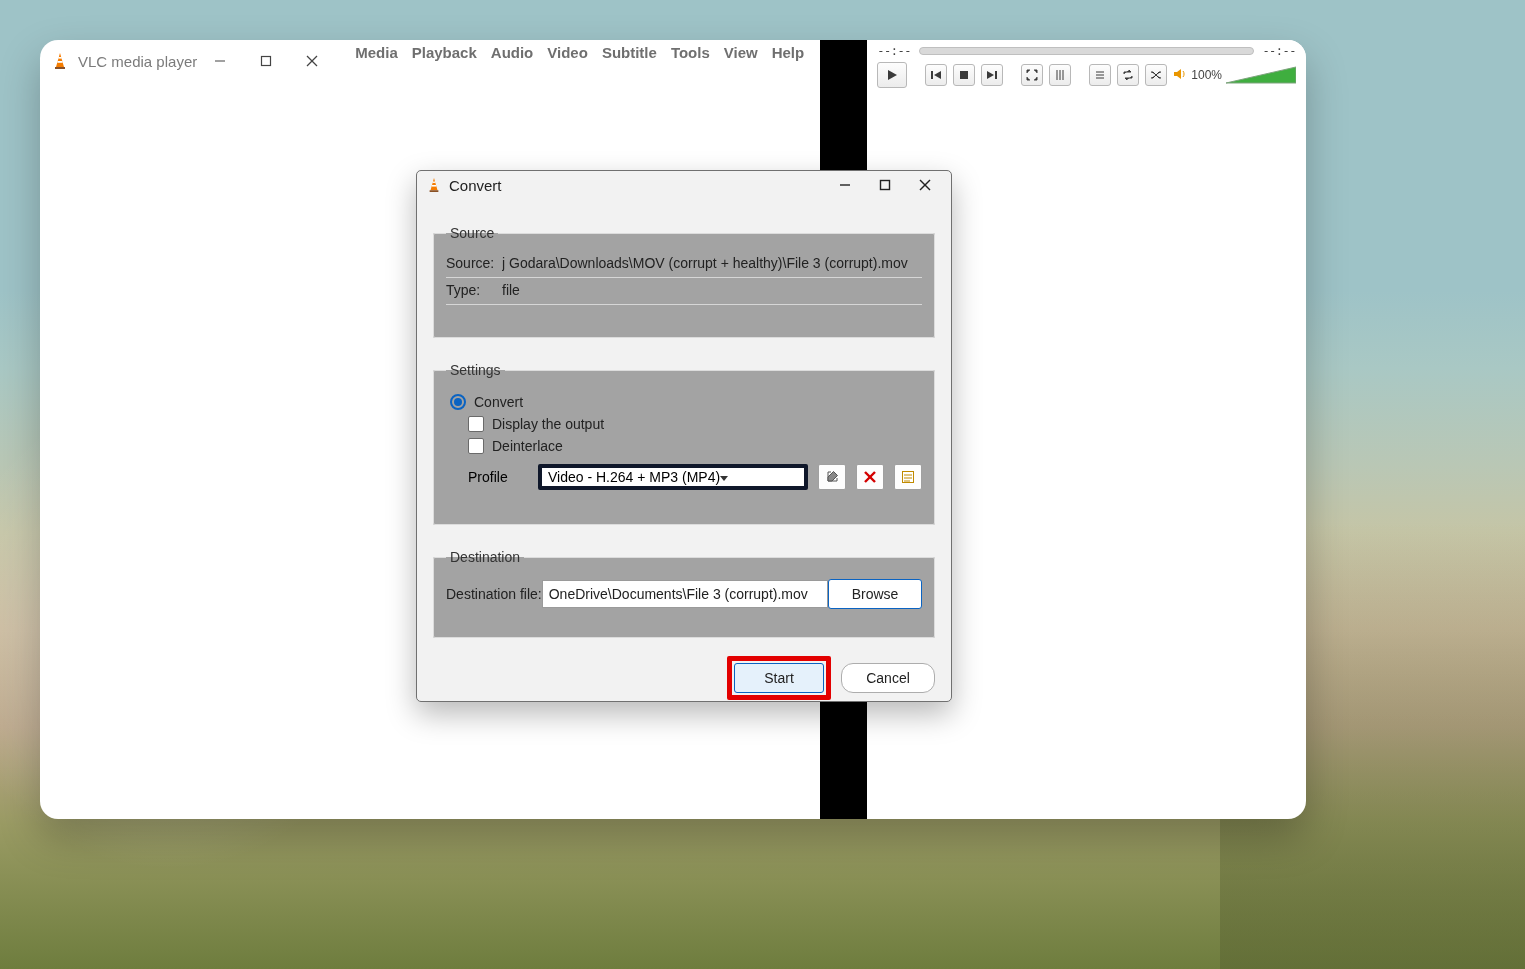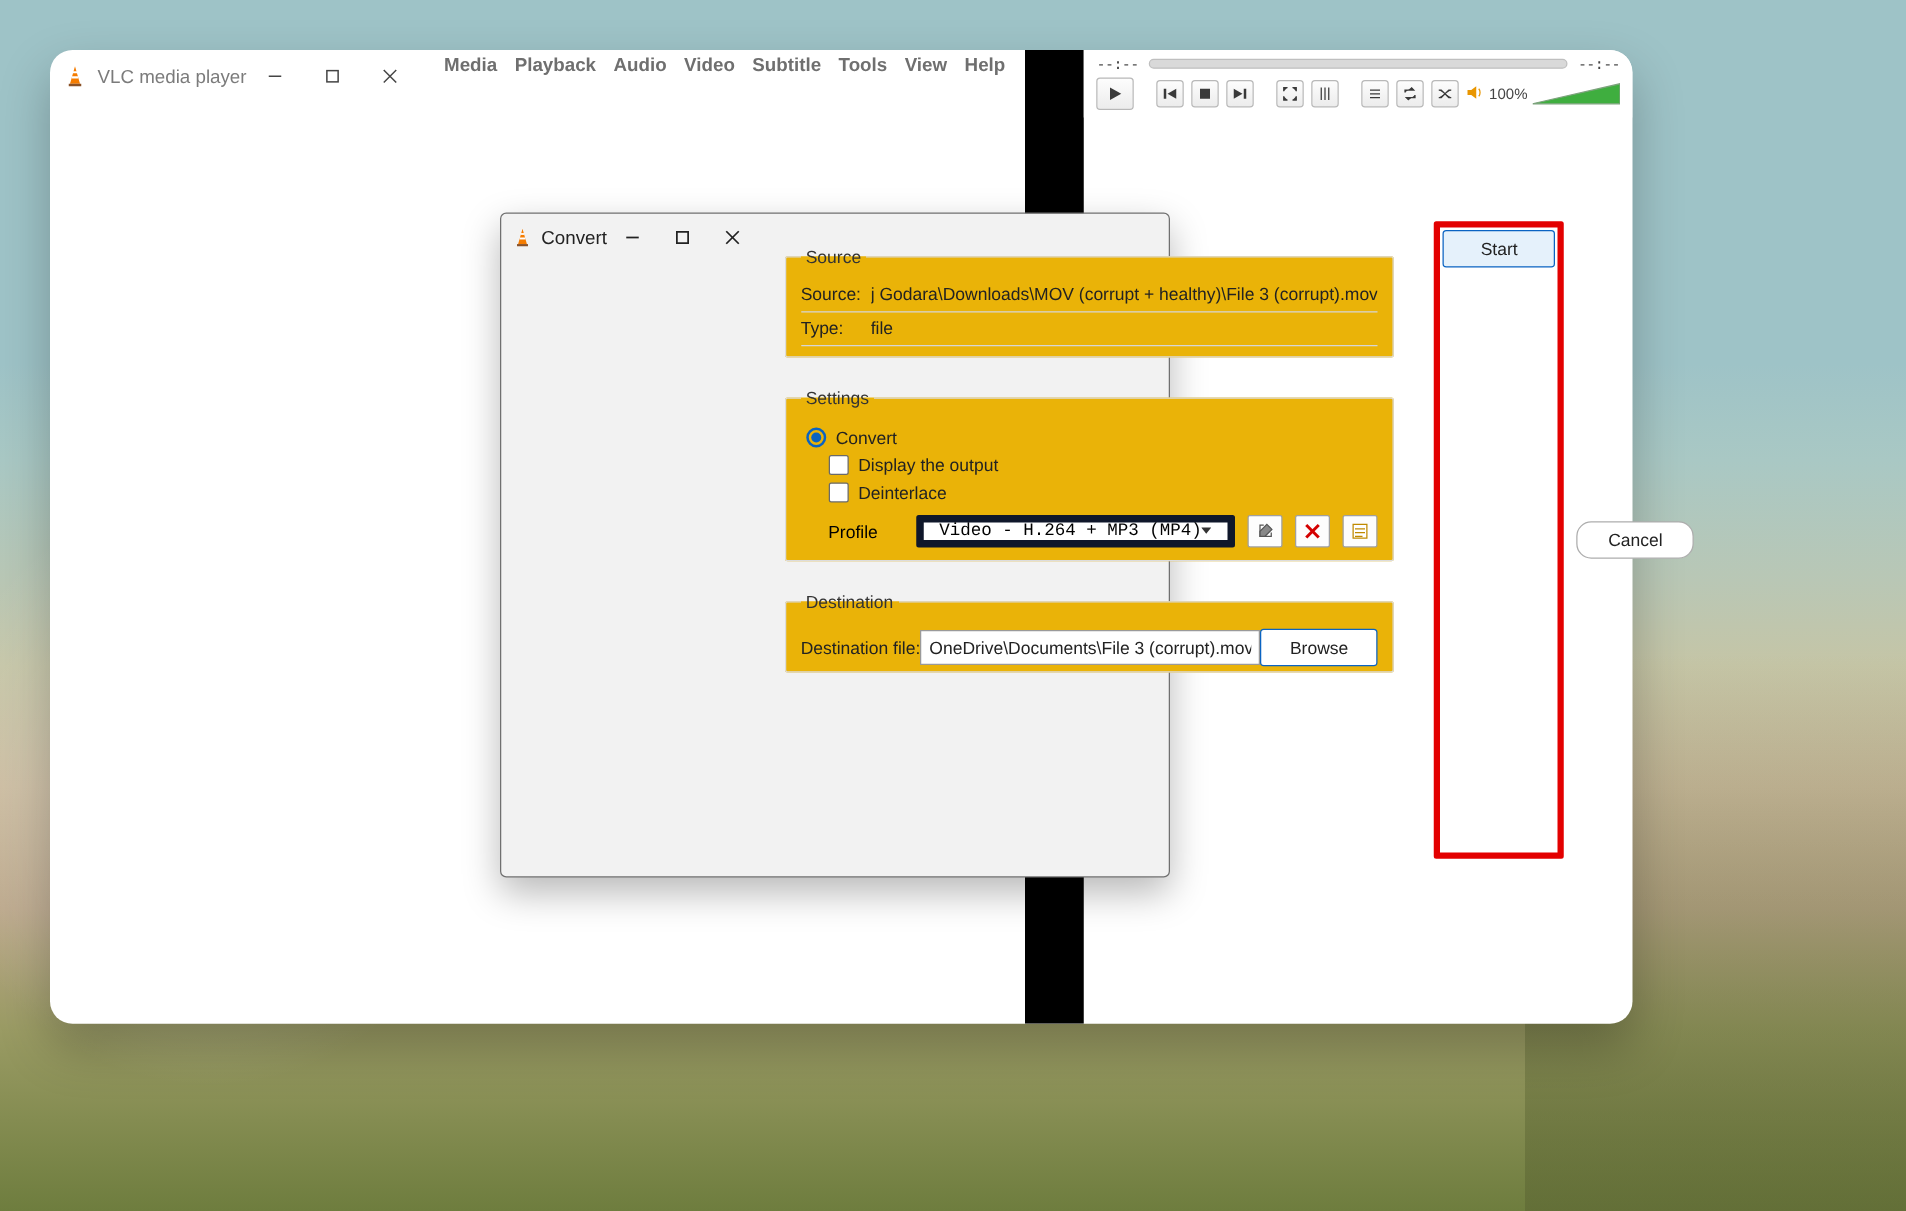--- a/index.html
+++ b/index.html
@@ -46,55 +46,55 @@
   .ctrlbtn { width:22px; height:22px; border:1px solid #b8b8b8; border-radius:3px; background:linear-gradient(#fdfdfd,#ececec); display:flex; align-items:center; justify-content:center; }
   .ctrlbtn.big { width:30px; height:26px; }
   .ctrlbtn svg { width:12px; height:12px; fill:#3a3a3a; stroke:#3a3a3a; }
   .vsep { width:6px; }
   .vol-area { margin-left:auto; display:flex; align-items:center; gap:4px; }
   .vol-label { font-size:12px; color:#444; }
   .vol-tri { width:70px; height:20px; }
 
   
   .dlg-window {
-    position:absolute; left:400px; top:170px; width:536px; height:532px;
+    position:absolute; left:416px; top:170px; width:536px; height:532px;
     background:#f2f2f2; border:1px solid #707070; border-radius:5px;
     box-shadow:0 12px 30px rgba(0,0,0,0.28);
-    display:flex; flex-direction:row;
+    display:flex; flex-direction:column;
   }
   .dlg-titlebar { display:flex; align-items:center; height:38px; padding:0 6px 0 10px; }
   .dlg-title-text { font-size:15px; color:#222; }
   .dlg-spacer { flex:1; }
   .dlg-winbtn { width:40px; height:28px; display:flex; align-items:center; justify-content:center; }
   .dlg-winbtn svg { width:12px; height:12px; stroke:#222; stroke-width:1.4; fill:none; }
 
   .dlg-body { flex:1; padding:2px 16px 12px 16px; display:flex; flex-direction:column; }
 
   fieldset.group {
     border:1px solid #dcdcdc; border-radius:2px; margin-top:24px;
-    padding:10px 12px 4px 12px; background:#eab308;
+    padding:10px 12px 28px 12px; background:#a3a3a3;
   }
   fieldset.group > legend { padding:0 4px; font-size:14px; color:#333; }
 
   .kvrow { display:flex; align-items:center; margin:4px 0; }
   .kvrow .k { width:56px; color:#222; }
   .kvrow .v { flex:1; color:#222; overflow:hidden; white-space:nowrap; }
   .kvline { border-bottom:1px solid #d6d6d6; padding-bottom:6px; }
 
   .radiorow, .checkrow { display:flex; align-items:center; gap:8px; margin:6px 0 6px 4px; color:#222; }
   .radio-outer { width:16px; height:16px; border:2px solid #0a63c2; border-radius:50%; display:flex; align-items:center; justify-content:center; }
   .radio-outer.empty { border-color:#6a6a6a; }
   .radio-inner { width:8px; height:8px; background:#0a63c2; border-radius:50%; }
   .chkbox { width:16px; height:16px; border:1px solid #6a6a6a; border-radius:2px; background:#fff; }
 
   .indent { margin-left:22px; }
 
   .profilerow { display:flex; align-items:center; gap:10px; margin:10px 0 6px 22px; }
   .profilerow .plabel { width:60px; }
-  .select { flex:1; height:26px; background:#fff; border:6px solid #0f172a; border-radius:2px; display:flex; align-items:center; padding:0 6px; justify-content:center; font-size:14px;font-family:Liberation Mono, monospace; }
+  .select { flex:1; height:26px; background:#fff; border:4px solid #0f172a; border-radius:2px; display:flex; align-items:center; padding:0 6px; justify-content:flex-start; font-size:14px; }
   .select .caret svg { width:8px; height:8px; fill:#333; }
   .iconbtn { width:28px; height:26px; background:#fdfdfd; border:1px solid #a0a0a0; border-radius:2px; display:flex; align-items:center; justify-content:center; }
   .iconbtn svg { width:14px; height:14px; }
 
   .destrow { display:flex; align-items:center; margin-top:4px; }
   .destrow .dlabel { color:#222; }
   input.txt { flex:1; height:28px; border:1px solid #9a9a9a; background:#fff; padding:0 6px; font-family:inherit; font-size:14px; color:#222; }
   .btn { height:30px; min-width:94px; padding:0 14px; border:1px solid #0a63c2; background:#fff; border-radius:3px; font-size:14px; color:#222; display:flex; align-items:center; justify-content:center; }
   .btn.plain { border-color:#adadad; }
   .btn.primary { background:#e5f1fb; }

